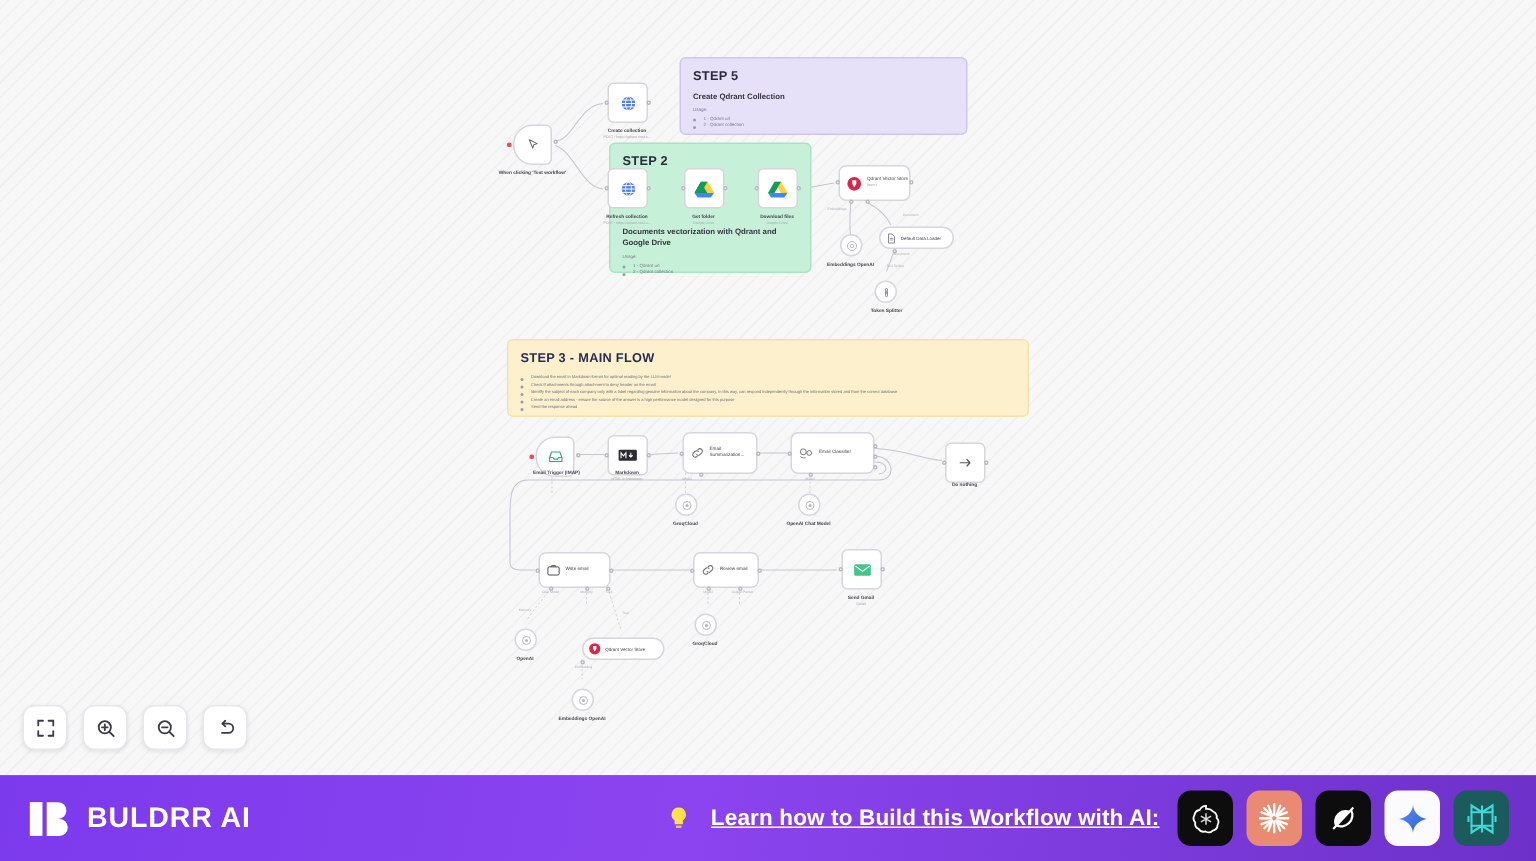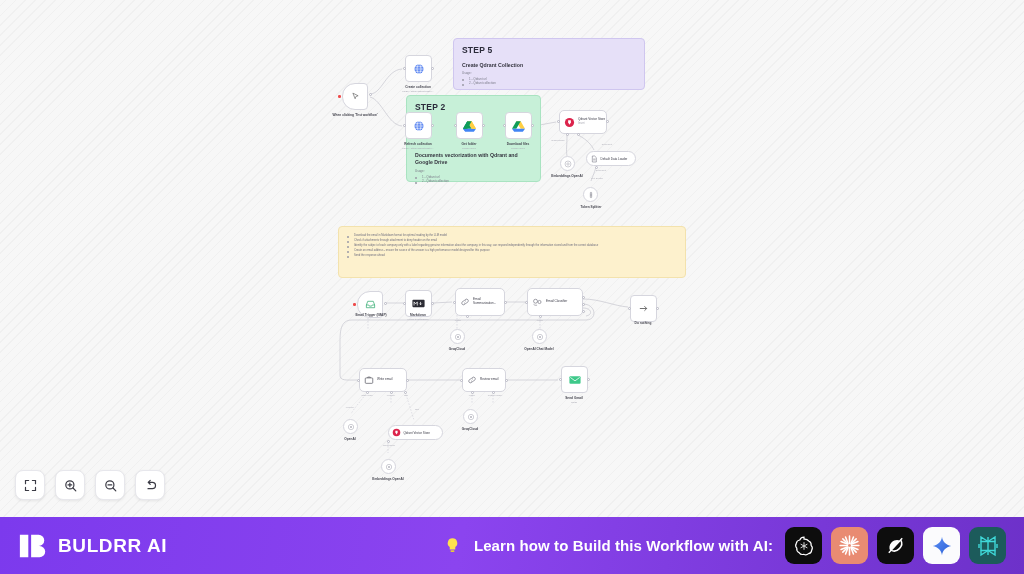--- a/index.html
+++ b/index.html
@@ -124,21 +124,21 @@
   #bottombar {
     position: absolute; left: 0; top: 517px; width: 1024px; height: 57px;
     background: linear-gradient(100deg, #7c3aed 0%, #8b44ef 45%, #6d31c9 100%);
     display: flex; align-items: center; padding: 0 18px;
   }
   #brand { display: flex; align-items: center; gap: 10px; }
   #brand-name {
     color: #fff; font-size: 19px; font-weight: bold; letter-spacing: .6px;
   }
   #cta { margin-left: auto; display: flex; align-items: center; gap: 12px; }
-  #cta-text { color: #fff; font-size: 15px; font-weight: bold; letter-spacing: .1px; }
+  #cta-text { color: #fff; font-size: 15px; font-weight: bold; letter-spacing: .1px; text-decoration: underline; }
   #ai-icons { display: flex; align-items: center; gap: 9px; }
   .ai-icon {
     width: 37px; height: 37px; border-radius: 9px;
     display: flex; align-items: center; justify-content: center;
   }
 </style>
 </head>
 <body>
 
 <div id="app">
@@ -216,20 +216,21 @@
       <div class="note-title">STEP 2</div>
       <div class="note-sub">Documents vectorization with Qdrant and Google Drive</div>
       <div class="note-meta">Usage:</div>
       <ul>
         <li>1 - Qdrant url</li>
         <li>2 - Qdrant collection</li>
       </ul>
     </div>
 
     <div class="note" id="note-step3">
+      <div class="note-title">STEP 3 - MAIN FLOW</div>
       <ul>
         <li>Download the email in Markdown format for optimal reading by the LLM model</li>
         <li>Check if attachments through attachment to deny header on the email</li>
         <li>Identify the subject of each company only with a label regarding genuine information about the company, in this way, can respond independently through the information stored and from the correct database</li>
         <li>Create an email address - ensure the source of the answer is a high performance model designed for this purpose</li>
         <li>Send the response ahead</li>
       </ul>
     </div>
 
     <div id="flow">

